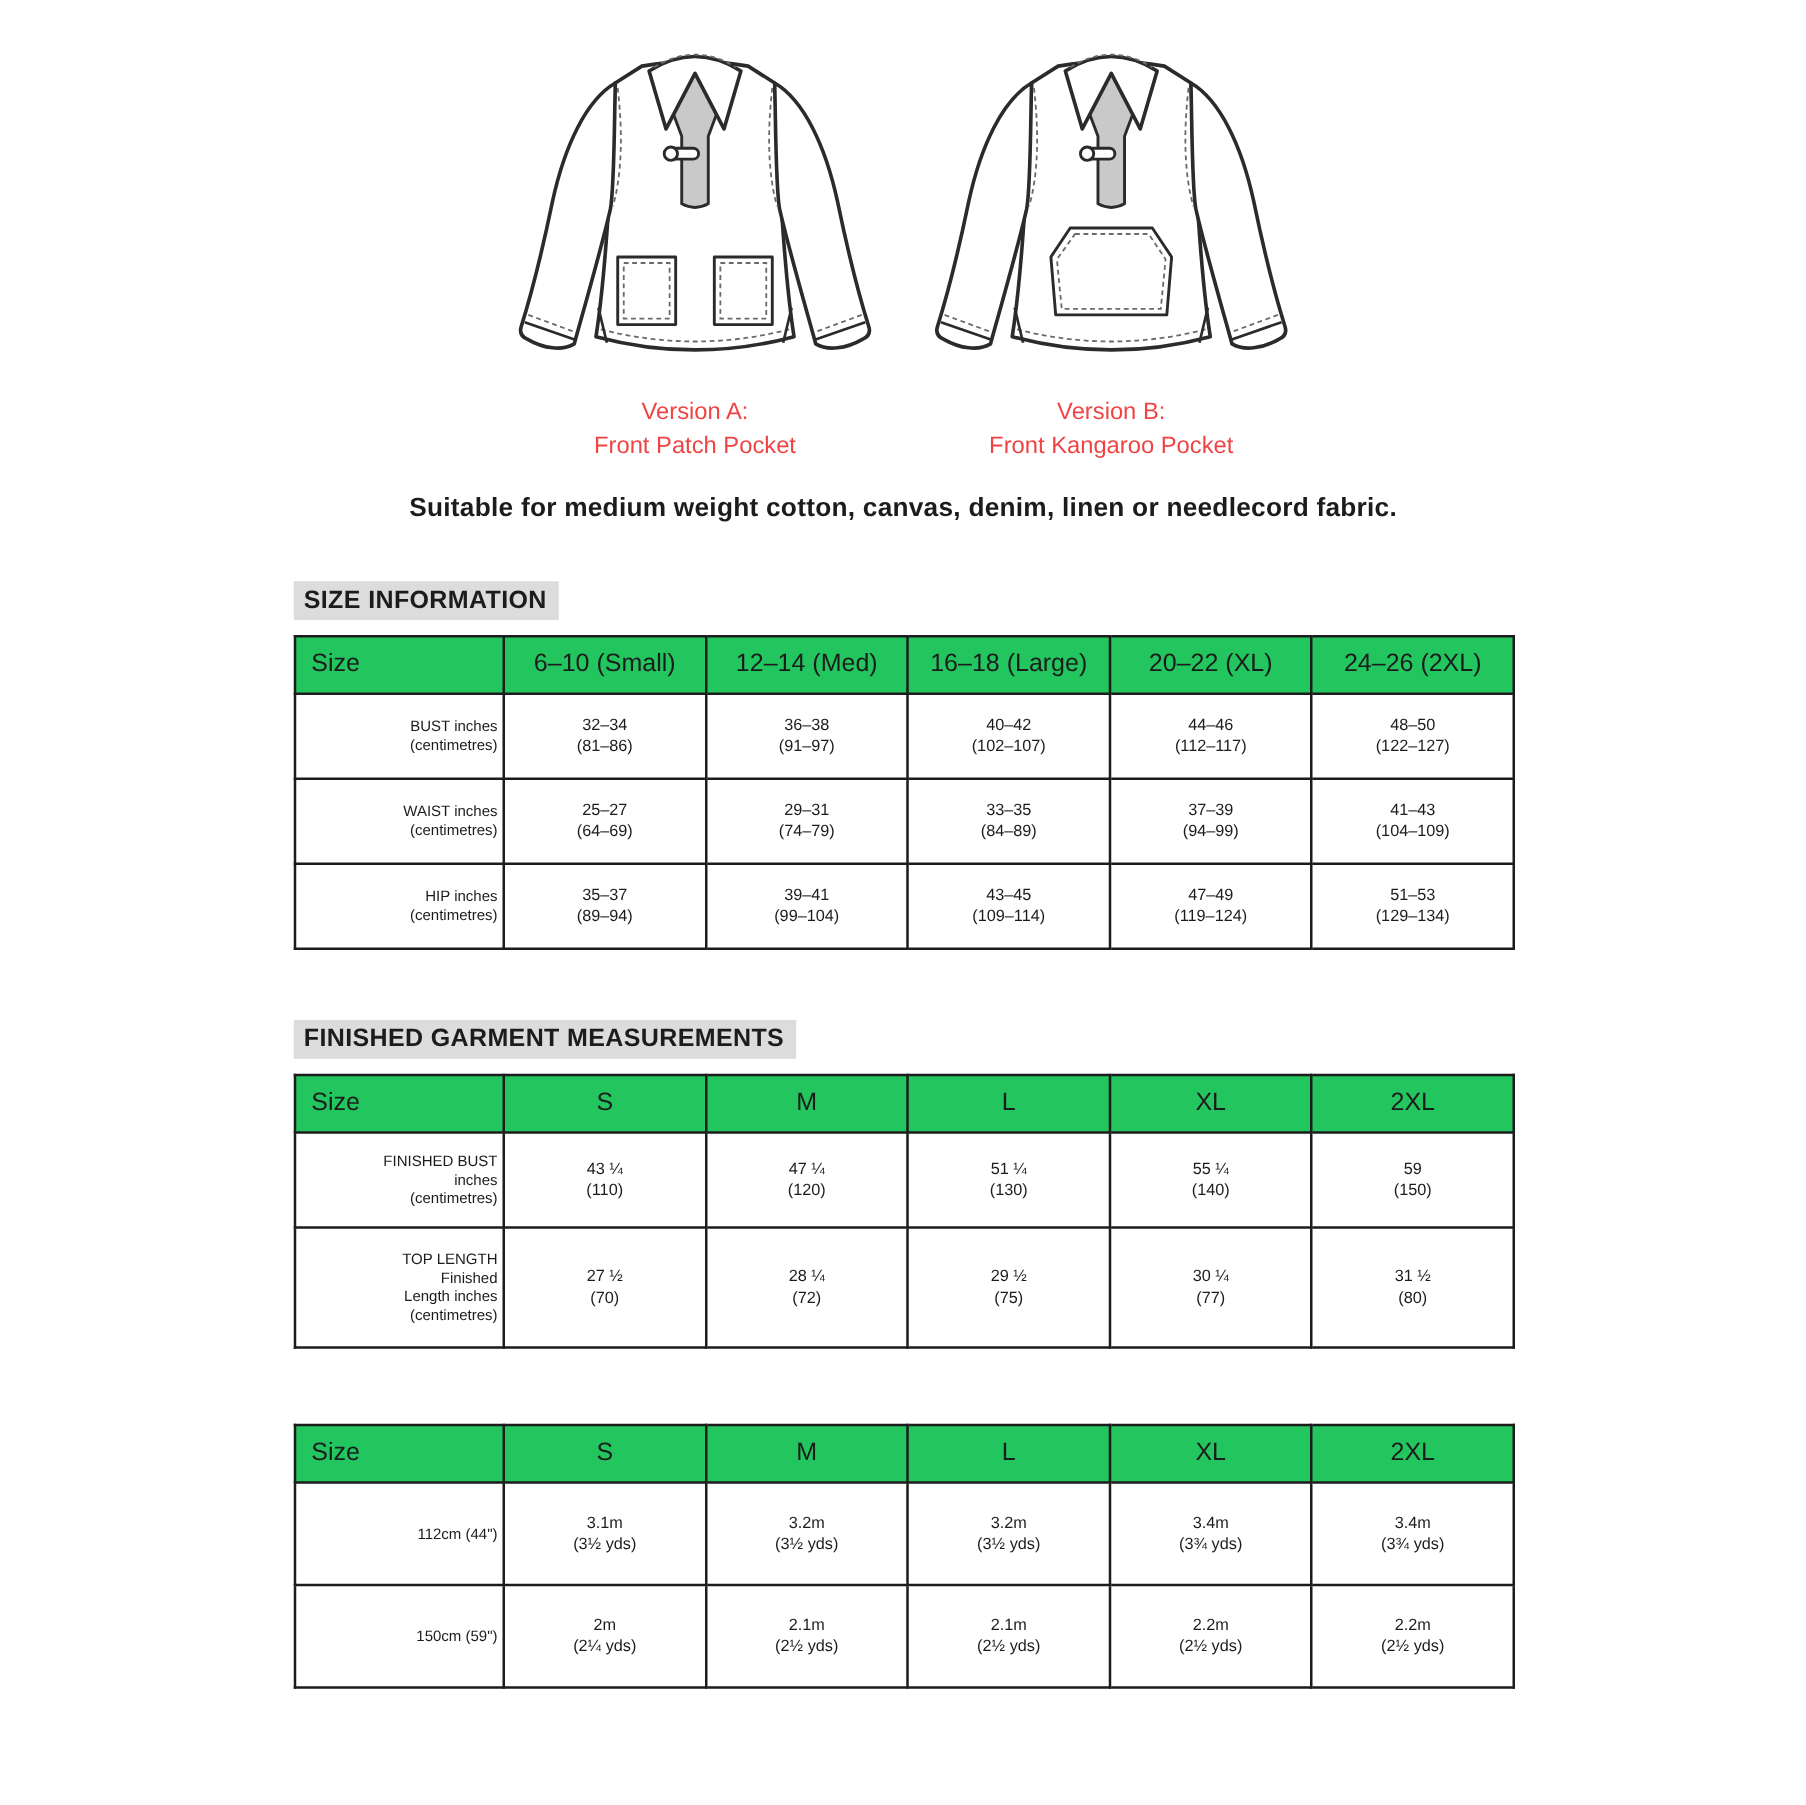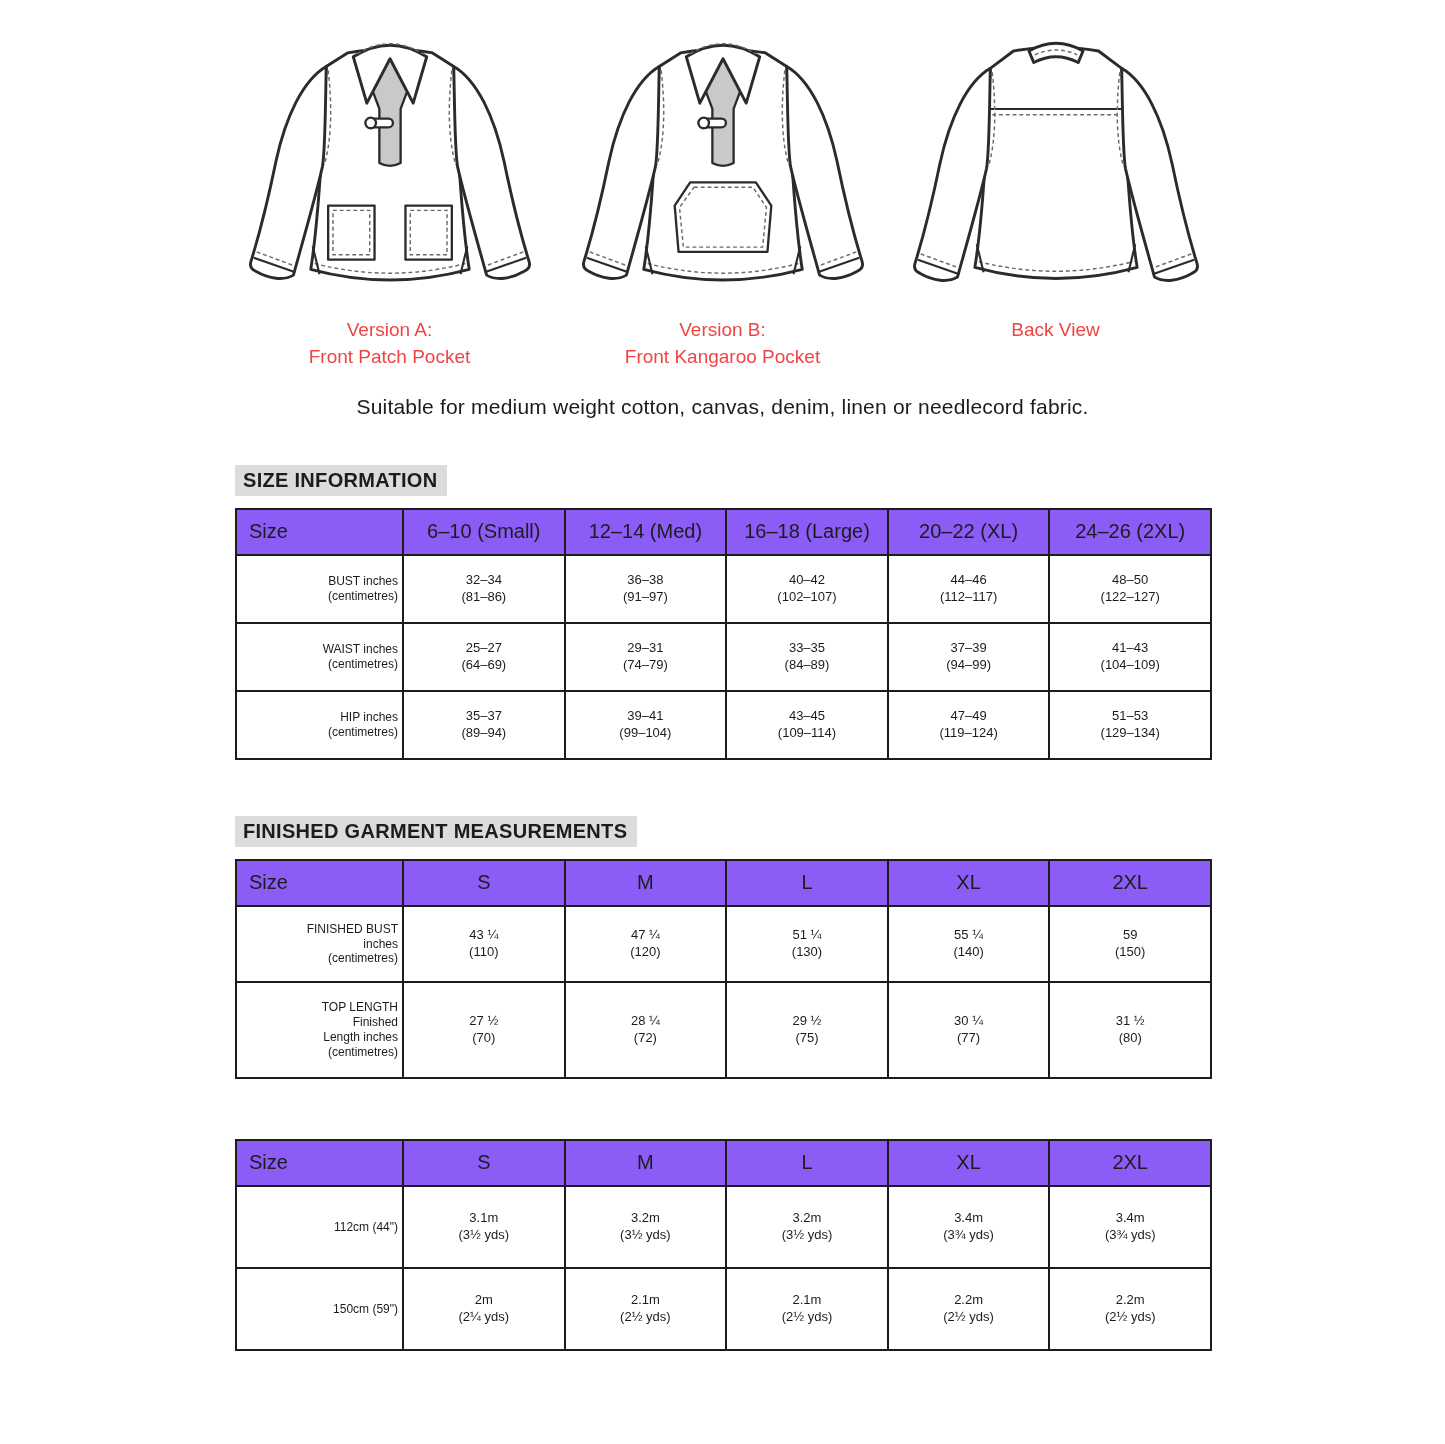--- a/index.html
+++ b/index.html
@@ -16,42 +16,42 @@
   .figure{width:333px;text-align:center;}
   .figure svg{display:block;margin:0 auto;}
   .figure-caption{margin-top:10px;font-size:19px;line-height:1.42;white-space:pre-line;color:#ef4444;}
   
   .ol{fill:#fff;stroke:#2b2b2b;stroke-width:3;stroke-linejoin:round;}
   .ol2{fill:#fff;stroke:#2b2b2b;stroke-width:2.4;stroke-linejoin:round;}
   .gray-fill{fill:#c9c9c9;stroke:#2b2b2b;stroke-width:2.4;stroke-linejoin:round;}
   .ln{fill:none;stroke:#2b2b2b;stroke-width:2.2;}
   .st{fill:none;stroke:#6a6a6a;stroke-width:1.5;stroke-dasharray:4 3;}
   
-  .subtitle{margin-top:24px;text-align:center;font-size:21px;font-weight:400;letter-spacing:.2px;}
+  .subtitle{margin-top:24px;text-align:center;font-size:21px;font-weight:700;letter-spacing:.2px;}
   
   .section{margin-left:235px;width:977px;}
   .s1{margin-top:46px;}
   .s2{margin-top:56px;}
   .s3{margin-top:60px;}
   .section-heading{
     display:inline-block;background:#dcdcdc;
     font-size:20px;font-weight:700;letter-spacing:.3px;
     padding:4px 10px 4px 8px;
   }
   .heading-row{display:flex;align-items:center;gap:20px;}
   .fabric-note{font-size:20px;font-weight:400;}
   
   table{border-collapse:collapse;table-layout:fixed;width:977px;margin-top:12px;}
   th,td{
     border:2px solid #1c1c1c;
     white-space:pre-line;
     text-align:center;vertical-align:middle;
     padding:6px 4px;
   }
-  th{background:#8b5cf6;font-weight:400;font-size:20px;height:32px;margin-left:36px;}
+  th{background:#22c55e;font-weight:400;font-size:20px;height:32px;margin-left:36px;}
   th.corner{text-align:left;padding-left:12px;}
   td{font-size:13px;line-height:1.3;}
   td.row-label{text-align:right;padding-left:12px;font-size:12px;line-height:1.24;}
   .t1 tbody tr{height:68px;}
   .t2 .r1{height:76px;}
   .t2 .r2{height:96px;border-radius:19px;}
   .t3 tbody tr{height:82px;}
   col.c0{width:167px;}
 </style>
 </head>
@@ -108,37 +108,20 @@
           <path class="ol2" d="M136 166 L204 166 L220 190 L216 238 L124 238 L120 190 Z"></path>
           <path class="st" d="M140 171 L201 171 L215 192 L211 233 L129 233 L125 192 Z"></path>
         </g>
         <path class="st" d="M92 250 Q170 270 248 250"></path>
         <path class="ln" d="M90 232 L97 261 M250 232 L243 261"></path>
       </svg>
       <div class="figure-caption">Version B:
 Front Kangaroo Pocket</div>
     </div>
 
-    <div class="figure">
-      <svg width="330" height="285" viewBox="0 0 340 295">
-        <path class="ol" d="M126 30 Q170 22 214 30 L238 48 C242 130 246 205 254 254 Q170 277 86 254 C94 205 98 130 102 48 Z"></path>
-        <path class="ln" d="M102 90 L238 90"></path>
-        <path class="st" d="M104 96 L236 96"></path>
-        <path class="ol" d="M142 30 Q170 14 198 30 L193 42 Q170 30 147 42 Z"></path>
-        <path class="st" d="M148 34 Q170 24 192 34"></path>
-        <path class="ol" d="M102 48 C78 62 60 100 50 146 C43 180 34 218 24 250 Q22 257 29 260 C43 268 58 270 68 264 C78 228 91 183 98 152 C101 136 101 94 102 48 Z"></path>
-        <path class="ol" d="M238 48 C262 62 280 100 290 146 C297 180 306 218 316 250 Q318 257 311 260 C297 268 282 270 272 264 C262 228 249 183 242 152 C239 136 239 94 238 48 Z"></path>
-        <path class="ln" d="M27 246 L70 261 M313 246 L270 261"></path>
-        <path class="st" d="M30 240 L68 254 M310 240 L272 254"></path>
-        <path class="st" d="M104 52 C108 87 108 122 100 150 M236 52 C232 87 232 122 240 150"></path>
-        <path class="st" d="M90 248 Q170 268 250 248"></path>
-        <path class="ln" d="M88 230 L95 259 M252 230 L245 259"></path>
-      </svg>
-      <div class="figure-caption">Back View</div>
-    </div>
   </div>
 
   <div class="subtitle">Suitable for medium weight cotton, canvas, denim, linen or needlecord fabric.</div>
 
   <div class="section s1">
     <div class="section-heading">SIZE INFORMATION</div>
     <table class="t1">
       <colgroup>
           <col class="c0">
           <col>

